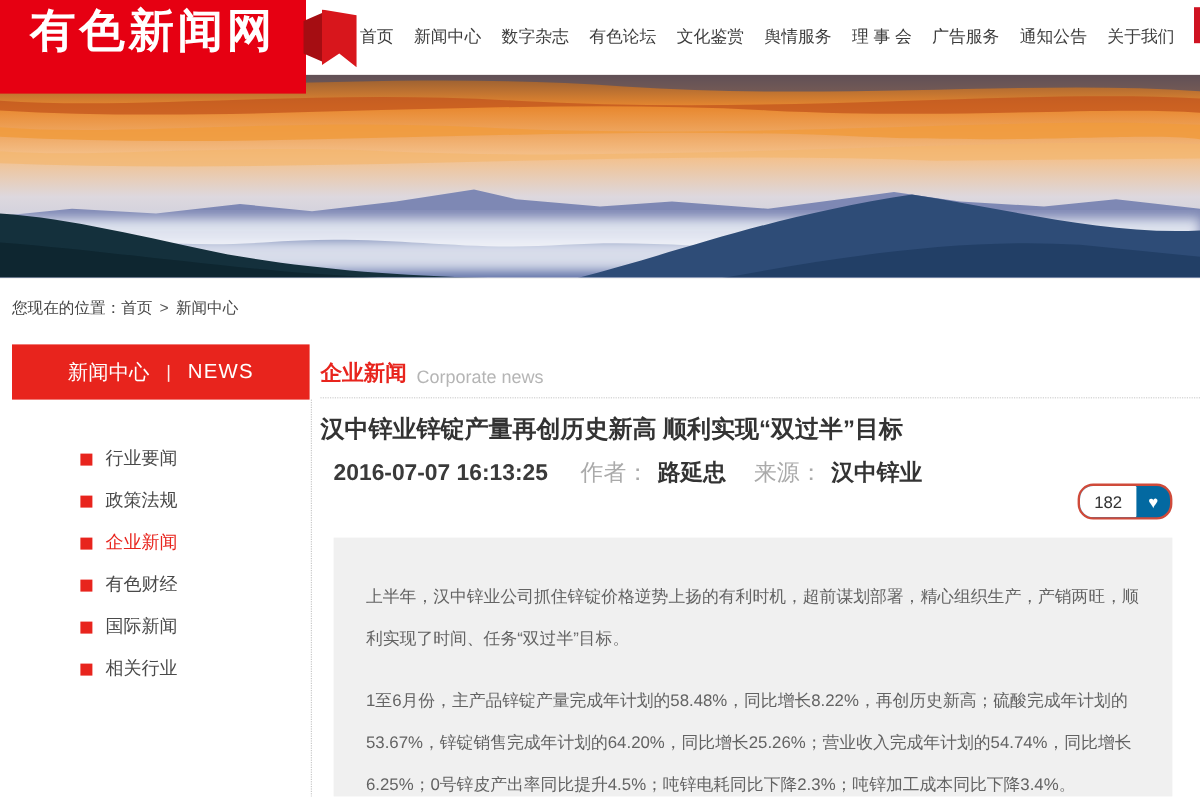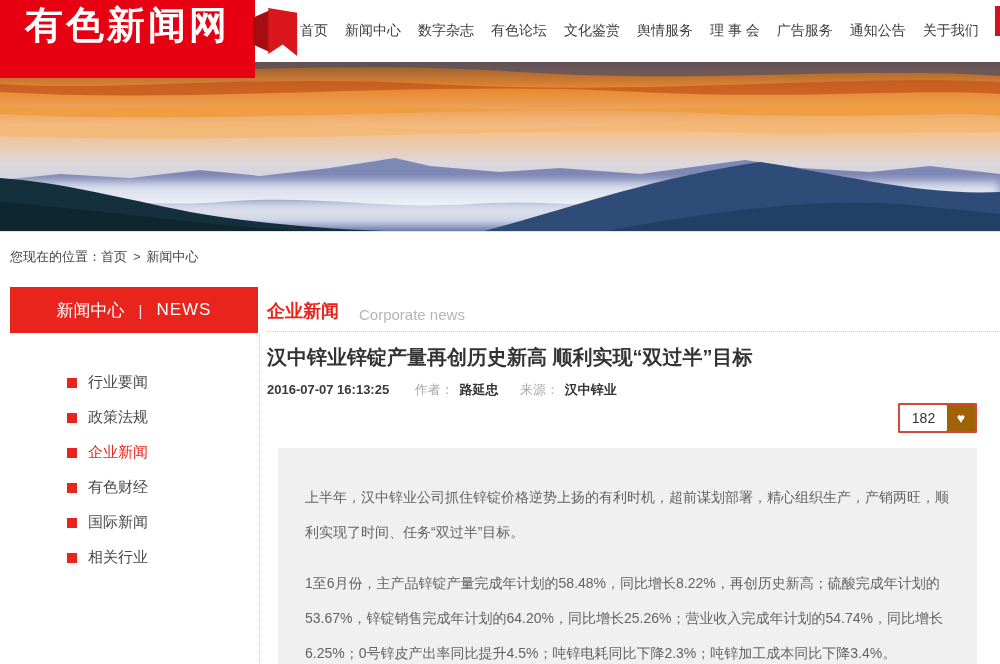--- a/index.html
+++ b/index.html
@@ -36,31 +36,31 @@
   .side-menu .bullet { width:10px; height:10px; background:#e8241d; margin-right:11px; flex:none; }
   .side-menu .lbl { font-size:15px; color:#4a4a4a; }
   .side-menu li.active .lbl { color:#e8241d; }
 
   .v-divider { position:absolute; left:259px; top:333px; height:331px; border-left:1px dotted #c9c9c9; }
 
   
   .section-header { position:absolute; left:267px; top:287px; width:733px; height:45px;
                     border-bottom:1px dotted #cfcfcf; display:flex; align-items:flex-end; padding-bottom:8px; }
   .section-cn { font-size:18px; font-weight:bold; color:#e8241d; }
-  .section-en { font-size:15px; color:#b5b5b5; margin-left:20px; }
+  .section-en { font-size:15px; color:#b5b5b5; margin-left:8px; }
 
   .article-title { position:absolute; left:267px; top:344px; width:720px; font-size:20px; font-weight:bold; color:#333; }
-  .article-meta { position:absolute; left:267px; top:381px; font-size:13px; color:#333; }
+  .article-meta { position:absolute; left:278px; top:381px; font-size:19px; color:#333; }
   .article-meta .date { font-weight:bold; color:#3a3a3a; margin-right:22px; }
   .article-meta .mlabel { color:#aaa; margin-right:2px; }
   .article-meta .mval { color:#333; font-weight:bold; margin-right:18px; }
 
   
   .like-widget { position:absolute; left:898px; top:403px; width:79px; height:30px; border:2px solid #cf4a3a;
-                 border-radius:1px; background:#a16207; display:flex; overflow:hidden; cursor:pointer; }
+                 border-radius:13px; background:#0369a1; display:flex; overflow:hidden; cursor:pointer; }
   .like-count { flex:1; background:#fff; display:flex; align-items:center; justify-content:center;
                 font-size:14px; color:#333; border-radius:1px; }
   .like-heart { width:28px; display:flex; align-items:center; justify-content:center; color:#fff; font-size:14px; }
 
   
   .content-box { position:absolute; left:278px; top:448px; width:699px; height:216px; background:#f0f0f0;
                  padding:32px 20px 14px 27px; overflow:hidden; }
   .content-box p { font-size:14px; color:#636363; line-height:35px; margin:0 0 16px 0; }
 </style>
 </head>

